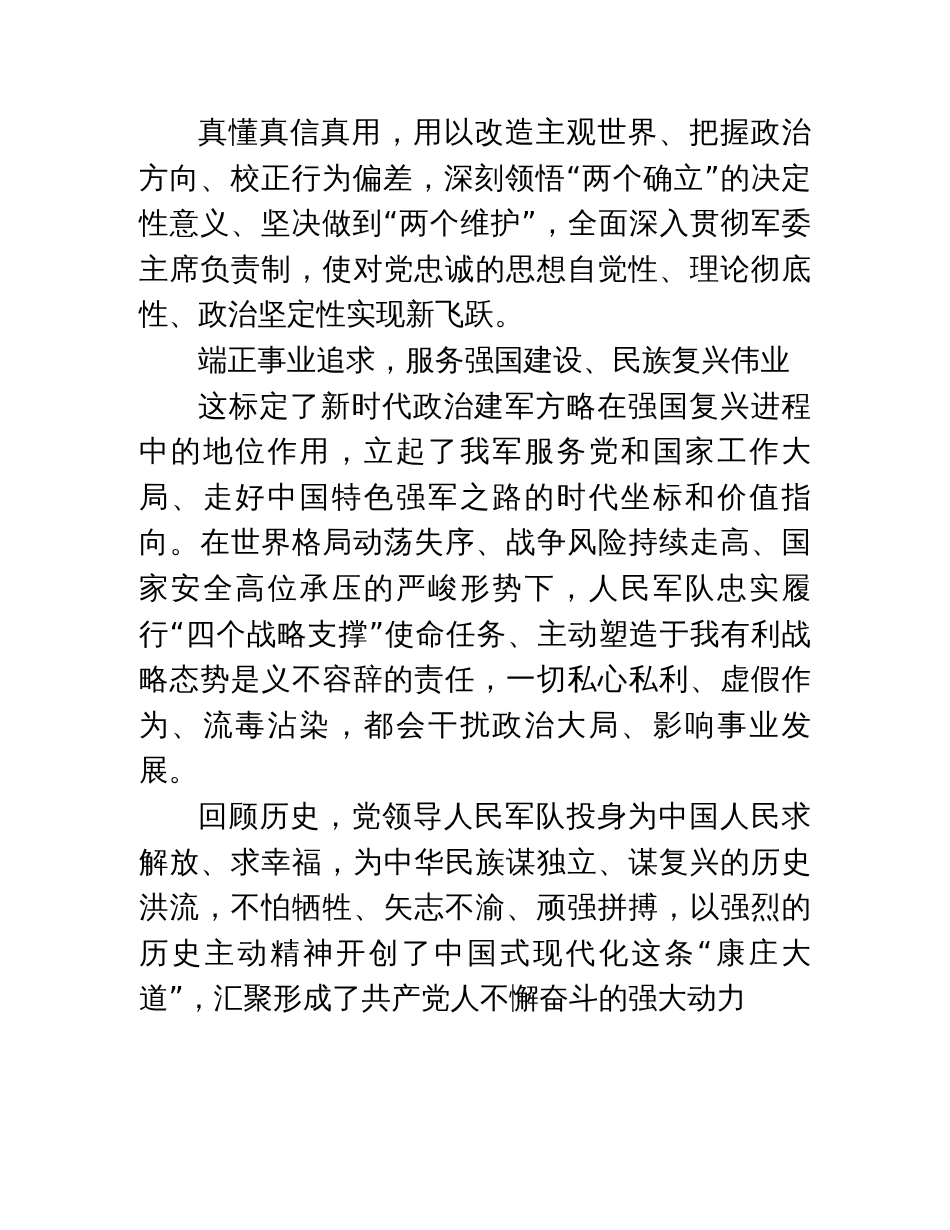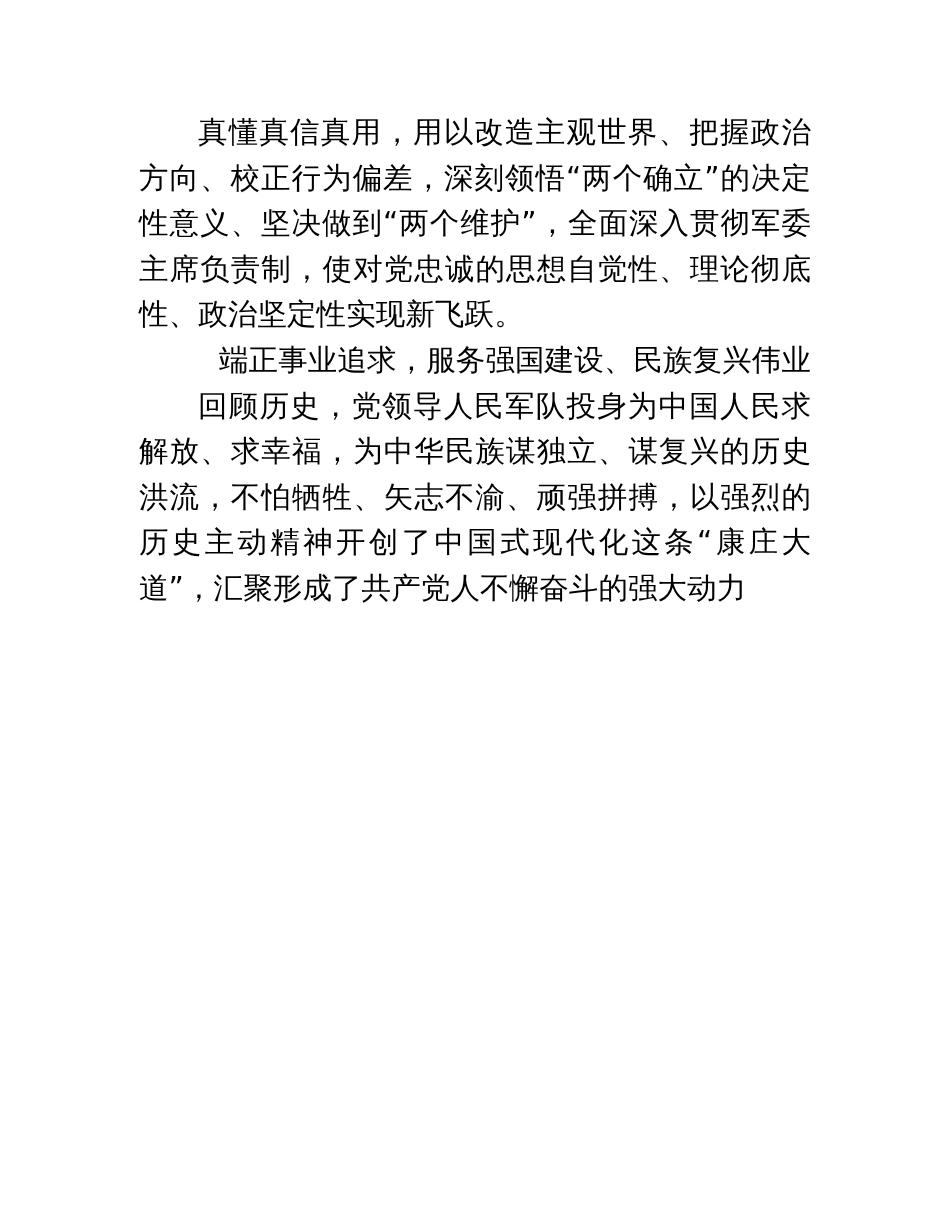--- a/index.html
+++ b/index.html
@@ -44,31 +44,32 @@
     -webkit-font-smoothing: antialiased;
   }
 
   
   .para.last-partial {
     text-align: justify;
   }
 
   
   .para.section-heading {
-    text-align: right;
+    text-align: left;
   }
 </style>
 </head>
 <body>
 
 <div id="page" style="background: rgb(255, 255, 255); color: rgb(0, 0, 0);">
   <div id="text-body">
 
     <p class="para">真懂真信真用，用以改造主观世界、把握政治方向、校正行为偏差，深刻领悟“两个确立”的决定性意义、坚决做到“两个维护”，全面深入贯彻军委主席负责制，使对党忠诚的思想自觉性、理论彻底性、政治坚定性实现新飞跃。</p>
 
     <p class="para section-heading">端正事业追求，服务强国建设、民族复兴伟业</p>
 
 
+    <p class="para">这标定了新时代政治建军方略在强国复兴进程中的地位作用，立起了我军服务党和国家工作大局、走好中国特色强军之路的时代坐标和价值指向。在世界格局动荡失序、战争风险持续走高、国家安全高位承压的严峻形势下，人民军队忠实履行“四个战略支撑”使命任务、主动塑造于我有利战略态势是义不容辞的责任，一切私心私利、虚假作为、流毒沾染，都会干扰政治大局、影响事业发展。</p>
 
     <p class="para last-partial">回顾历史，党领导人民军队投身为中国人民求解放、求幸福，为中华民族谋独立、谋复兴的历史洪流，不怕牺牲、矢志不渝、顽强拼搏，以强烈的历史主动精神开创了中国式现代化这条“康庄大道”，汇聚形成了共产党人不懈奋斗的强大动力</p>
 
   </div>
 </div>
 
 </body></html>

